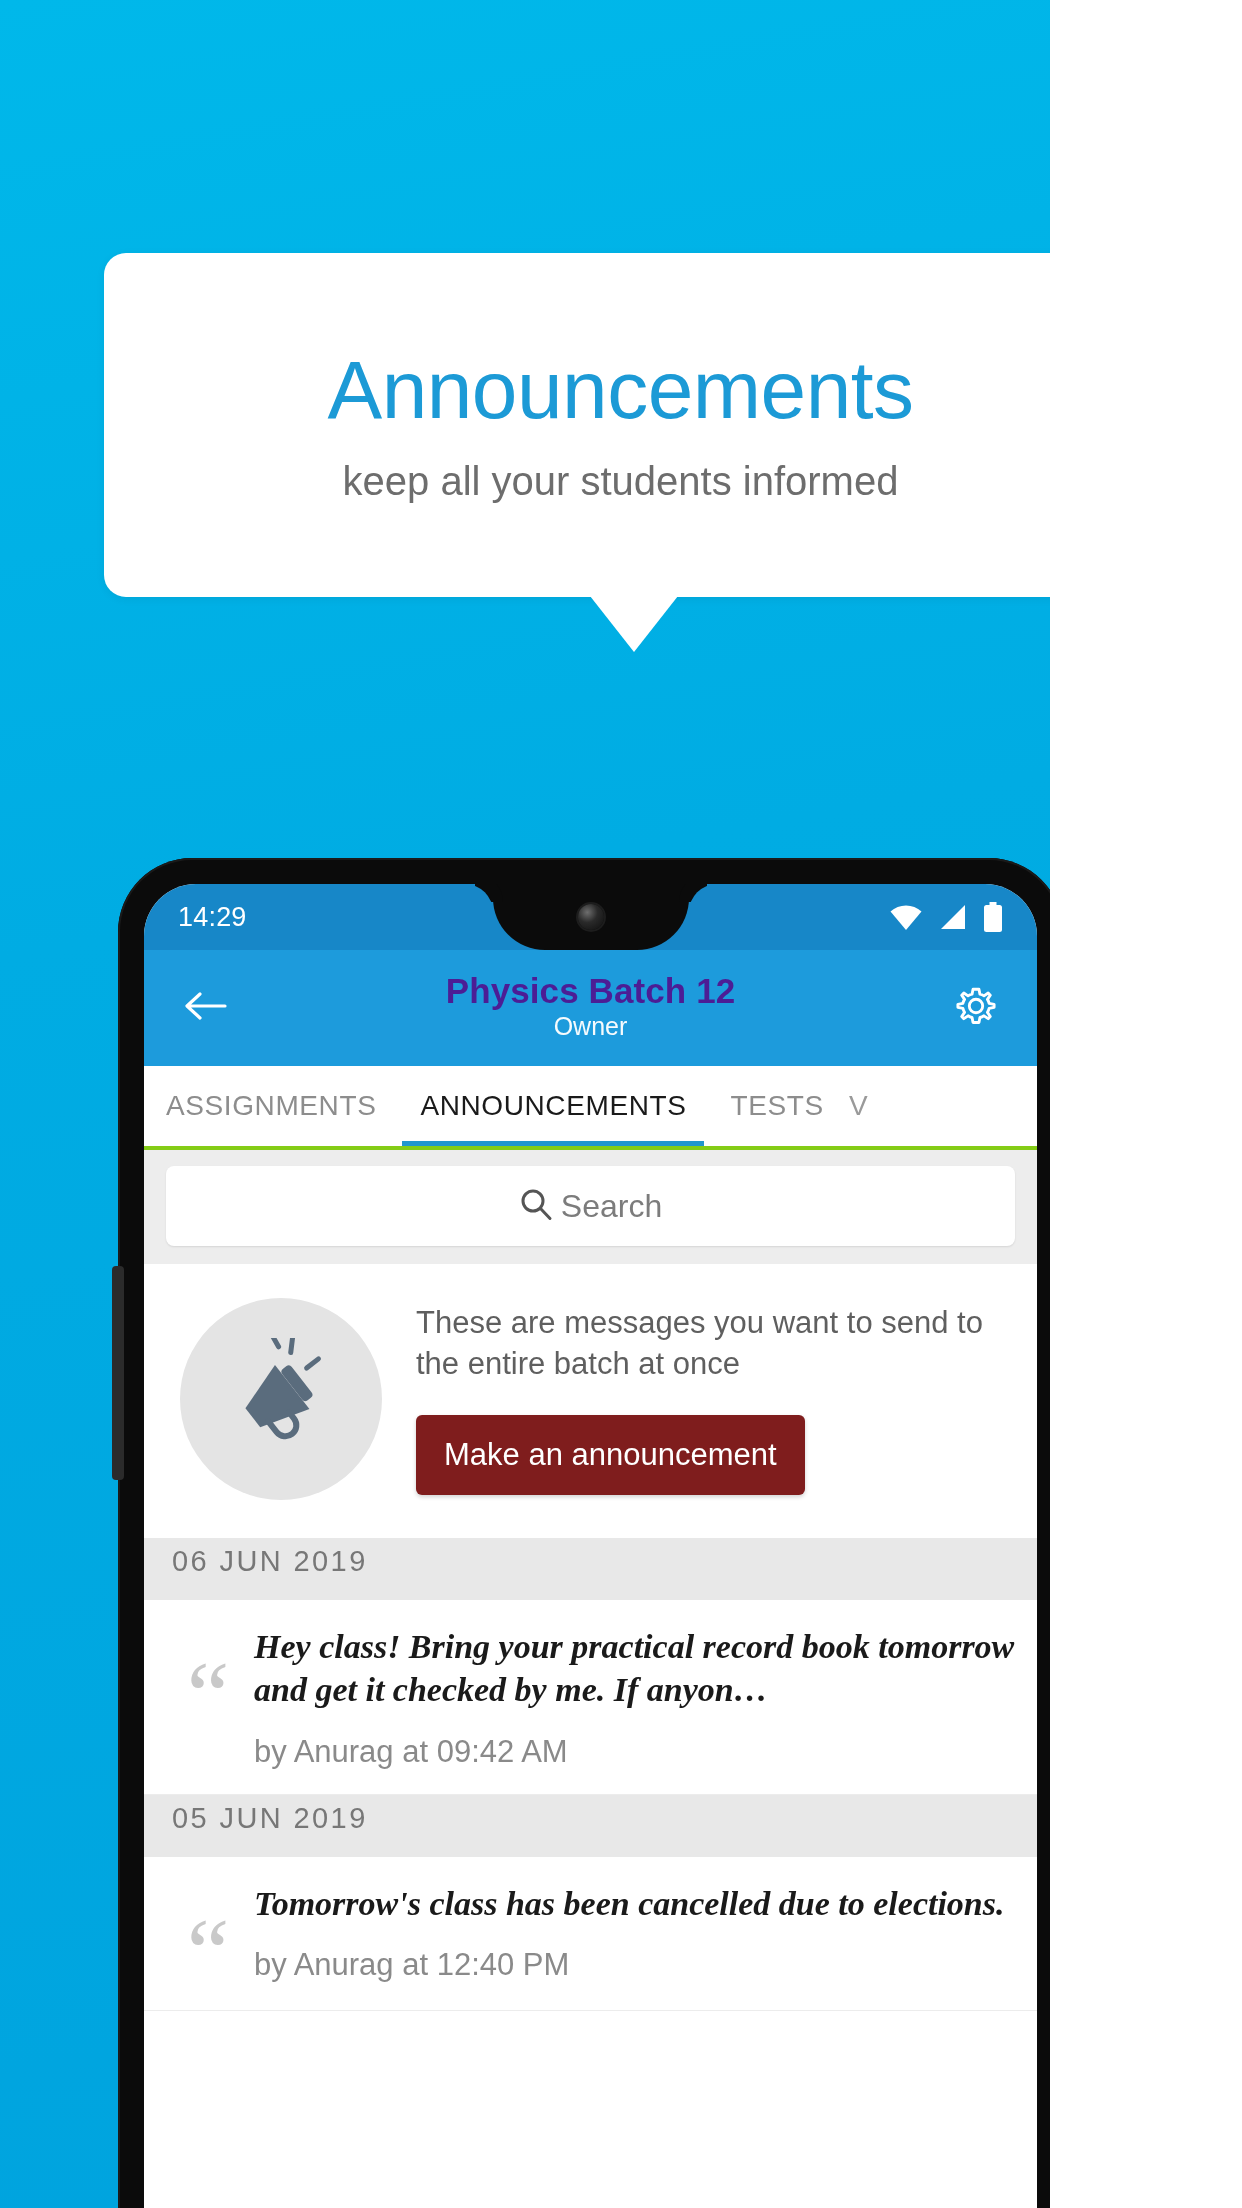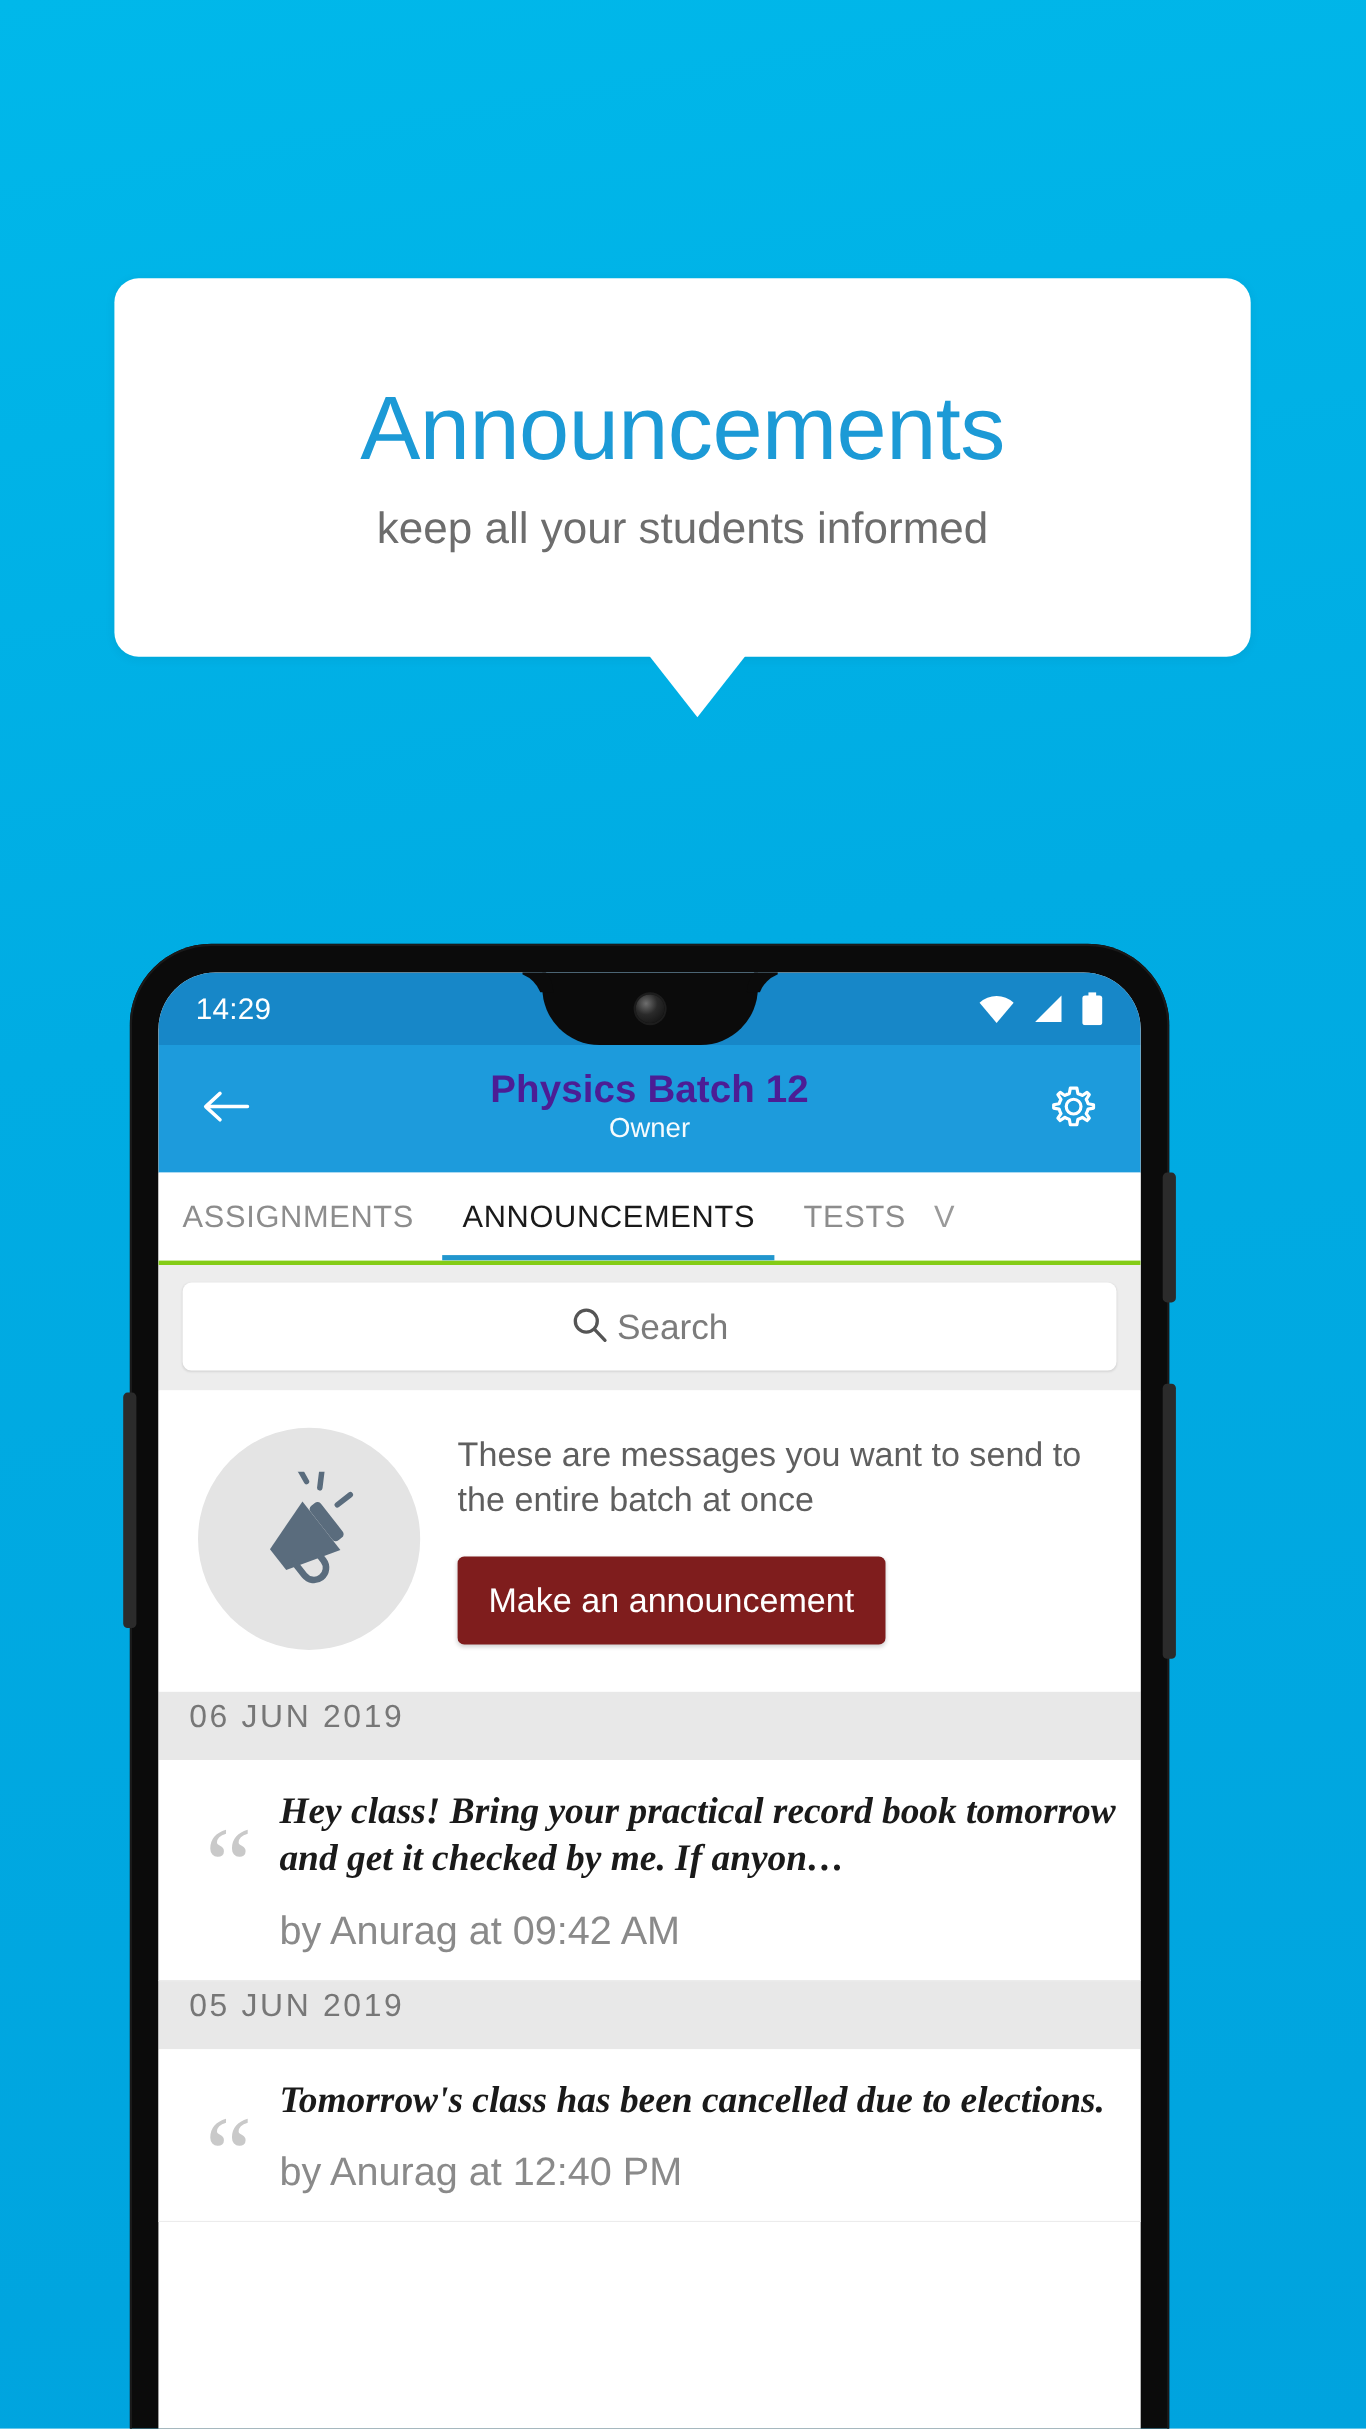--- a/index.html
+++ b/index.html
@@ -4,21 +4,21 @@
 <style>
   html, body {
     margin: 0; padding: 0;
     width: 1242px; height: 2208px;
     overflow: hidden;
     font-family: "Liberation Sans", sans-serif;
   }
 
   #stage {
     position: relative;
-    width: 1242px;
+    width: 1050px;
     height: 2208px;
     background: linear-gradient(170deg, #00B8EA 0%, #00ACE3 40%, #00A3DE 100%);
     overflow: hidden;
   }
 
   
   #promo-card {
     position: absolute;
     left: 104px;
     top: 253px;
@@ -315,21 +315,21 @@
   .announcement-text {
     font-family: "Liberation Serif", serif;
     font-style: italic;
     font-weight: 700;
     color: #1a1a1a;
     font-size: 34px;
     line-height: 1.26;
   }
   .announcement-meta {
     color: #8A8A8A;
-    font-size: 36px;
+    font-size: 31px;
     margin-top: 22px;
   }
 </style>
 </head>
 <body>
 
 <div id="stage">
 
   <div id="promo-card">
     <div id="promo-title">Announcements</div>

